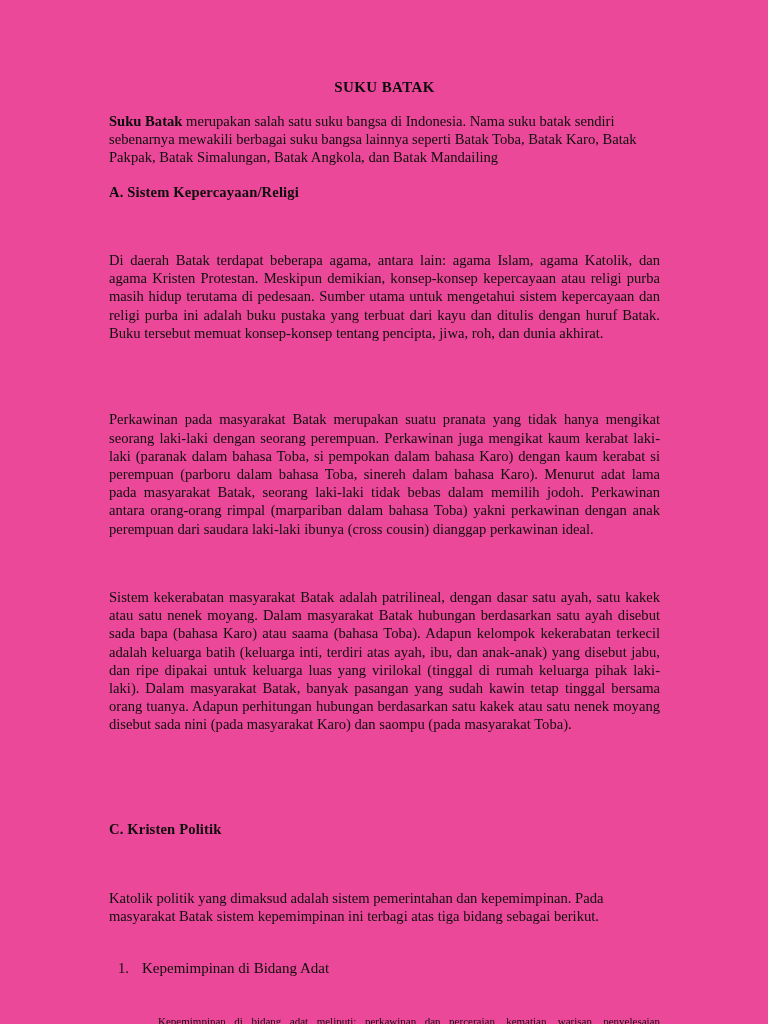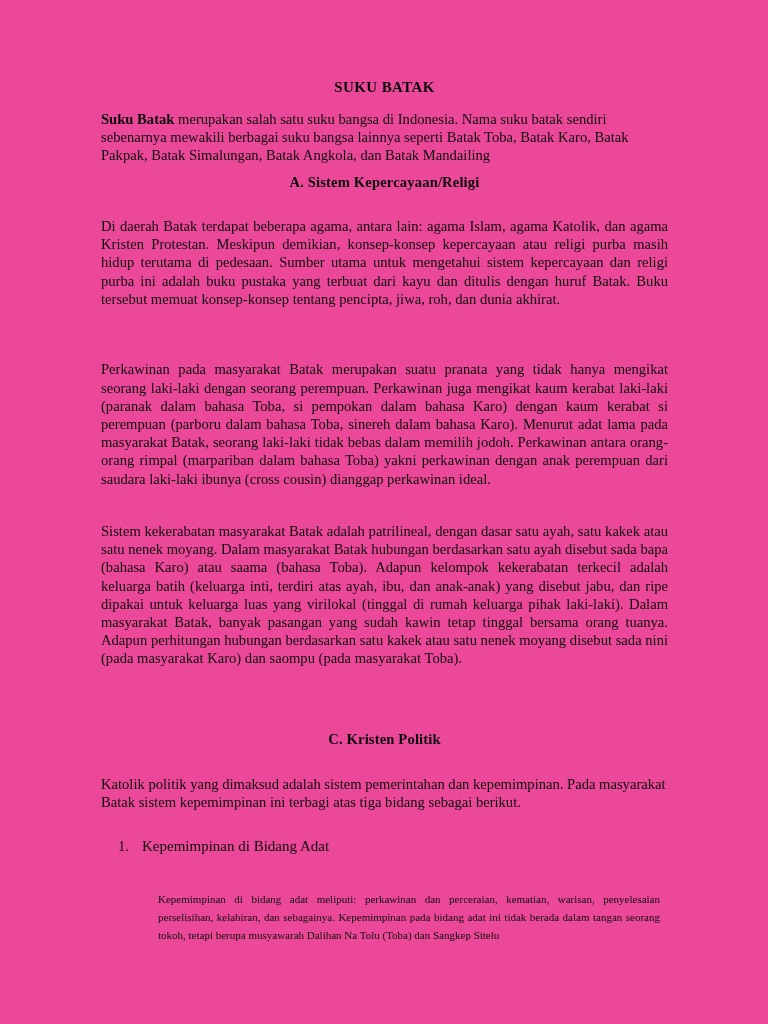--- a/index.html
+++ b/index.html
@@ -26,37 +26,37 @@
   }
   .doc-title {
     text-align: center;
     font-weight: bold;
     font-size: 15px;
     letter-spacing: 0.4px;
     line-height: 18px;
     margin: 0 0 14px 0;
   }
   p.body-text {
-    margin: 8px;
+    margin: 16px;
     font-size: 14.6px;
     line-height: 18.2px;
     text-align: justify;
     text-justify: inter-word;
     hyphens: none;
   }
   p.body-text.last-line-natural {
     text-align: left;
   }
   .heading {
-    margin: 0;
+    margin: 16px;
     font-weight: bold;
     font-size: 14.6px;
     line-height: 18.2px;
     letter-spacing: 0.15px;
-    text-align: center;
+    text-align: left;
   }
   .gap-line {
     height: 18.2px;
   }
   .lead-strong {
     font-weight: bold;
   }
   ol.num-list {
     margin: 0;
     padding: 0;

